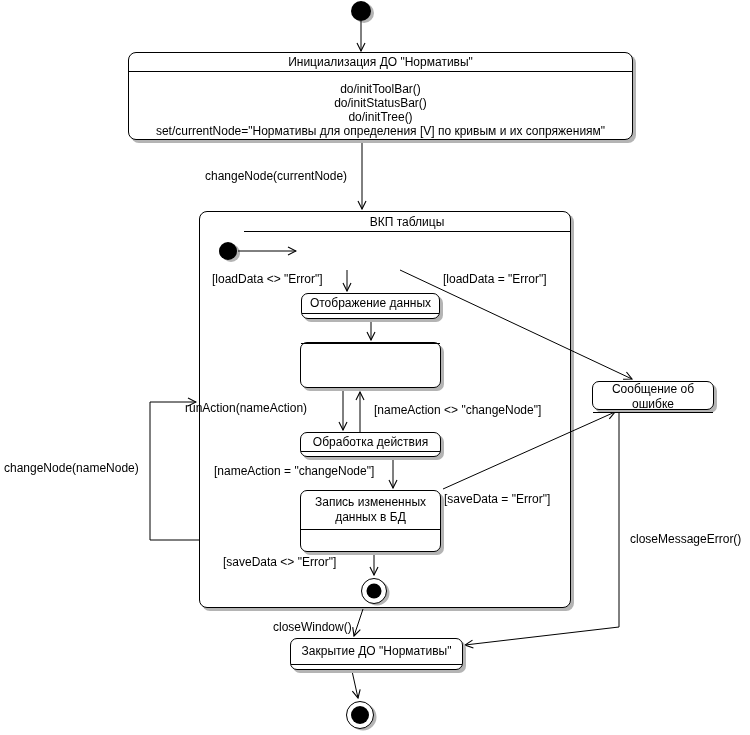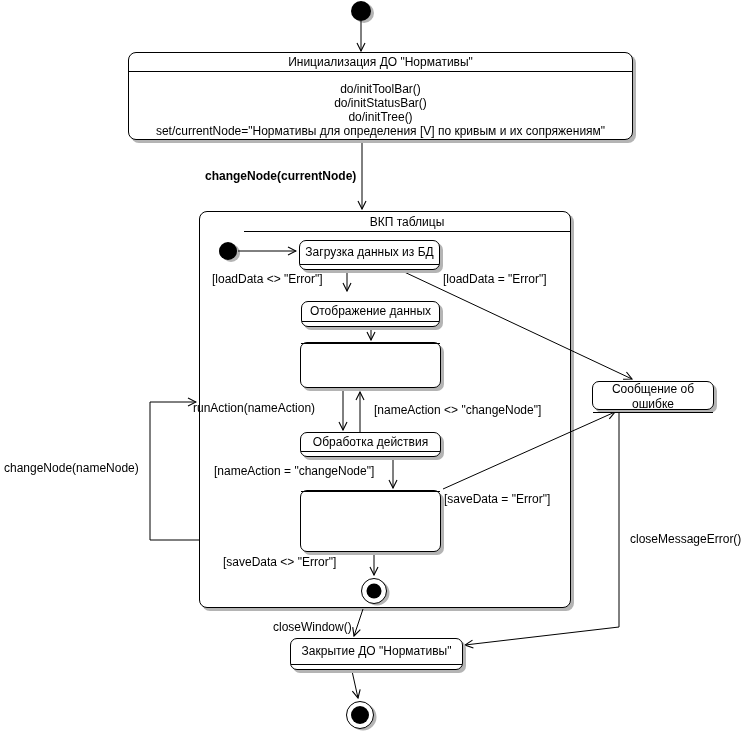--- a/index.html
+++ b/index.html
@@ -91,57 +91,54 @@
   <div class="bigstate" style="left:128px;top:52px;width:505px;height:88px;">
     <div class="bigstate-title">Инициализация ДО "Нормативы"</div>
     <div class="bigstate-body">
       <div>do/initToolBar()</div>
       <div>do/initStatusBar()</div>
       <div>do/initTree()</div>
       <div>set/currentNode="Нормативы для определения [V] по кривым и их сопряжениям"</div>
     </div>
   </div>
 
-  <div class="state" style="left:299px;top:240px;width:141px;height:30px;">
-    <div class="state-name">Загрузка данных из БД</div>
-    <div class="state-foot" style="height:4px"></div>
-  </div>
 
-  <div class="state" style="left:301px;top:293px;width:139px;height:26px;margin-top:8px;">
+  <div class="state" style="left:301px;top:293px;width:139px;height:26px;">
     <div class="state-name">Отображение данных</div>
     <div class="state-foot" style="height:4px"></div>
   </div>
 
   <div class="state" style="left:300px;top:342px;width:141px;height:46px;">
     <div class="state-foot" style="height:6px"></div>
   </div>
 
   <div class="state" style="left:300px;top:432px;width:141px;height:25px;">
     <div class="state-name">Обработка действия</div>
     <div class="state-foot" style="height:4px"></div>
   </div>
 
   <div class="state" style="left:300px;top:490px;width:141px;height:62px;">
+    <div class="state-name">Запись измененных данных в БД</div>
     <div class="state-foot" style="height:21px"></div>
   </div>
 
   <div class="state" style="left:592px;top:381px;width:122px;height:29px;">
     <div class="state-name">Сообщение об ошибке</div>
     <div class="state-foot" style="height:3px"></div>
   </div>
 
   <div class="state" style="left:290px;top:638px;width:173px;height:32px;">
     <div class="state-name">Закрытие ДО "Нормативы"</div>
     <div class="state-foot" style="height:4px"></div>
   </div>
 
-  <div class="lbl" style="left:205px;top:169px;font-weight:bold;">changeNode(currentNode)</div>
+  <div class="lbl" style="left:205px;top:169px;">changeNode(currentNode)</div>
   <div class="lbl" style="left:212px;top:272px;">[loadData &lt;&gt; "Error"]</div>
   <div class="lbl" style="left:443px;top:272px;">[loadData = "Error"]</div>
-  <div class="lbl" style="left:193px;top:401px;">runAction(nameAction)</div>
+  <div class="lbl" style="left:185px;top:401px;">runAction(nameAction)</div>
   <div class="lbl" style="left:374px;top:403px;">[nameAction &lt;&gt; "changeNode"]</div>
   <div class="lbl" style="left:214px;top:464px;">[nameAction = "changeNode"]</div>
   <div class="lbl" style="left:444px;top:492px;">[saveData = "Error"]</div>
   <div class="lbl" style="left:223px;top:555px;">[saveData &lt;&gt; "Error"]</div>
   <div class="lbl" style="left:4px;top:461px;text-align:center;">changeNode(nameNode)</div>
   <div class="lbl" style="left:273px;top:620px;">closeWindow()</div>
   <div class="lbl" style="left:630px;top:532px;text-align:right;">closeMessageError()</div>
 
 </div>
 

